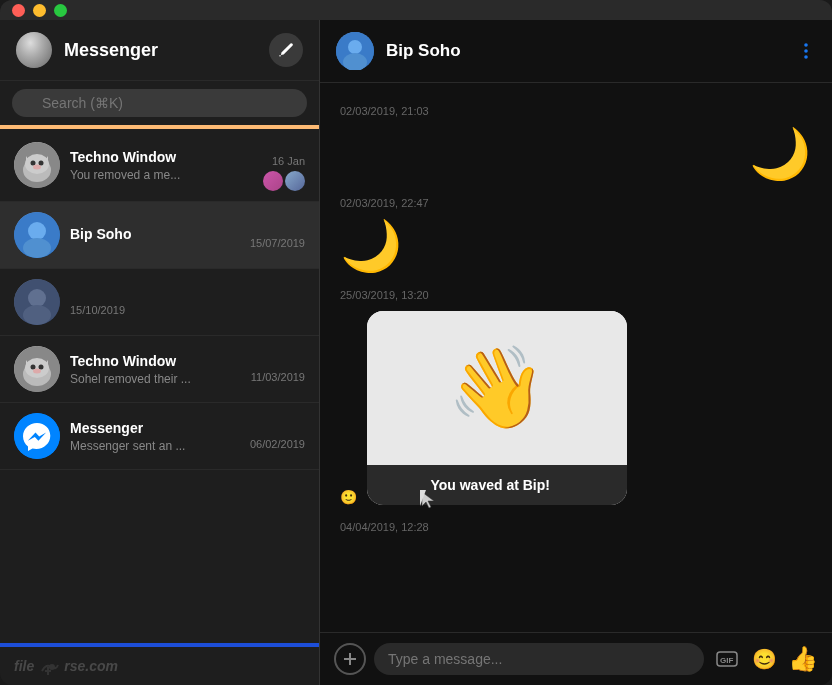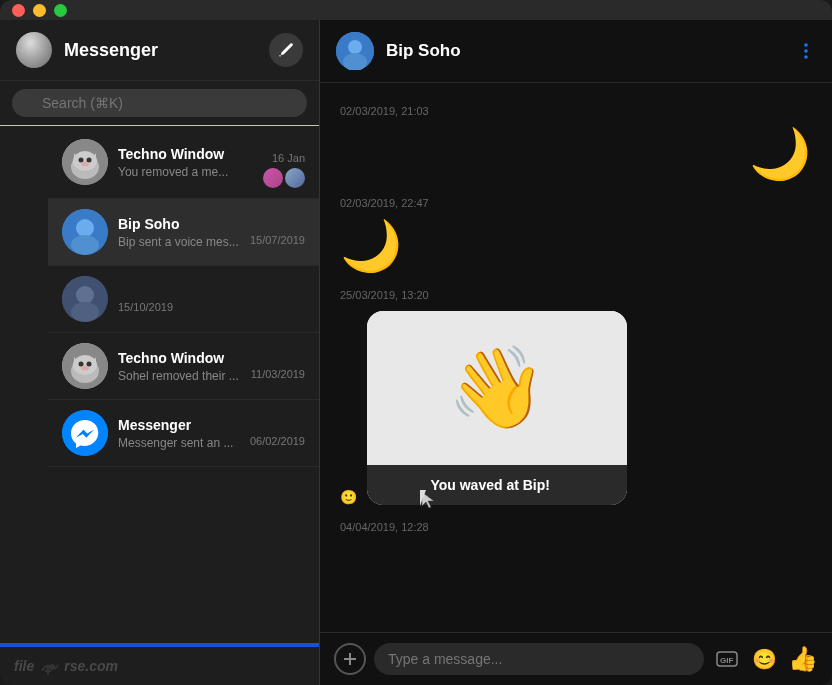--- a/index.html
+++ b/index.html
@@ -93,21 +93,21 @@
       border: none;
       cursor: pointer;
       display: flex;
       align-items: center;
       justify-content: center;
       color: #fff;
     }
 
     .search-bar {
       padding: 8px 12px;
-      border-bottom: 1px solid #fdba74;
+      border-bottom: 4px solid #fdba74;
     }
 
     .search-input {
       width: 100%;
       background: #3a3a3a;
       border: none;
       border-radius: 20px;
       padding: 6px 12px 6px 30px;
       color: #999;
       font-size: 14px;
@@ -124,21 +124,20 @@
       left: 10px;
       top: 50%;
       transform: translateY(-50%);
       color: #888;
       font-size: 12px;
     }
 
     .conversation-list {
       flex: 1;
       overflow-y: auto;
-      padding-left: 48px;
     }
 
     .conversation-item {
       display: flex;
       align-items: center;
       padding: 10px 14px;
       cursor: pointer;
       border-bottom: 1px solid #2a2a2a;
       gap: 10px;
     }
@@ -518,21 +517,20 @@
       <div class="conversation-item active">
         <div class="conv-avatar bip-avatar-img">
           <svg width="46" height="46" viewBox="0 0 46 46">
             <circle cx="23" cy="23" r="23" fill="#3a7bc8"></circle>
             <circle cx="23" cy="19" r="9" fill="#6aacee"></circle>
             <ellipse cx="23" cy="36" rx="14" ry="10" fill="#5090d0"></ellipse>
           </svg>
         </div>
         <div class="conv-info">
           <div class="conv-name">Bip Soho</div>
-          <div class="conv-preview">Bip sent a voice mes...</div>
         </div>
         <div class="conv-meta">
           <span class="conv-date">15/07/2019</span>
         </div>
       </div>
 
       <div class="conversation-item">
         <div class="conv-avatar bipsoho-avatar-img">
           <svg width="46" height="46" viewBox="0 0 46 46">
             <circle cx="23" cy="23" r="23" fill="#405070"></circle>

